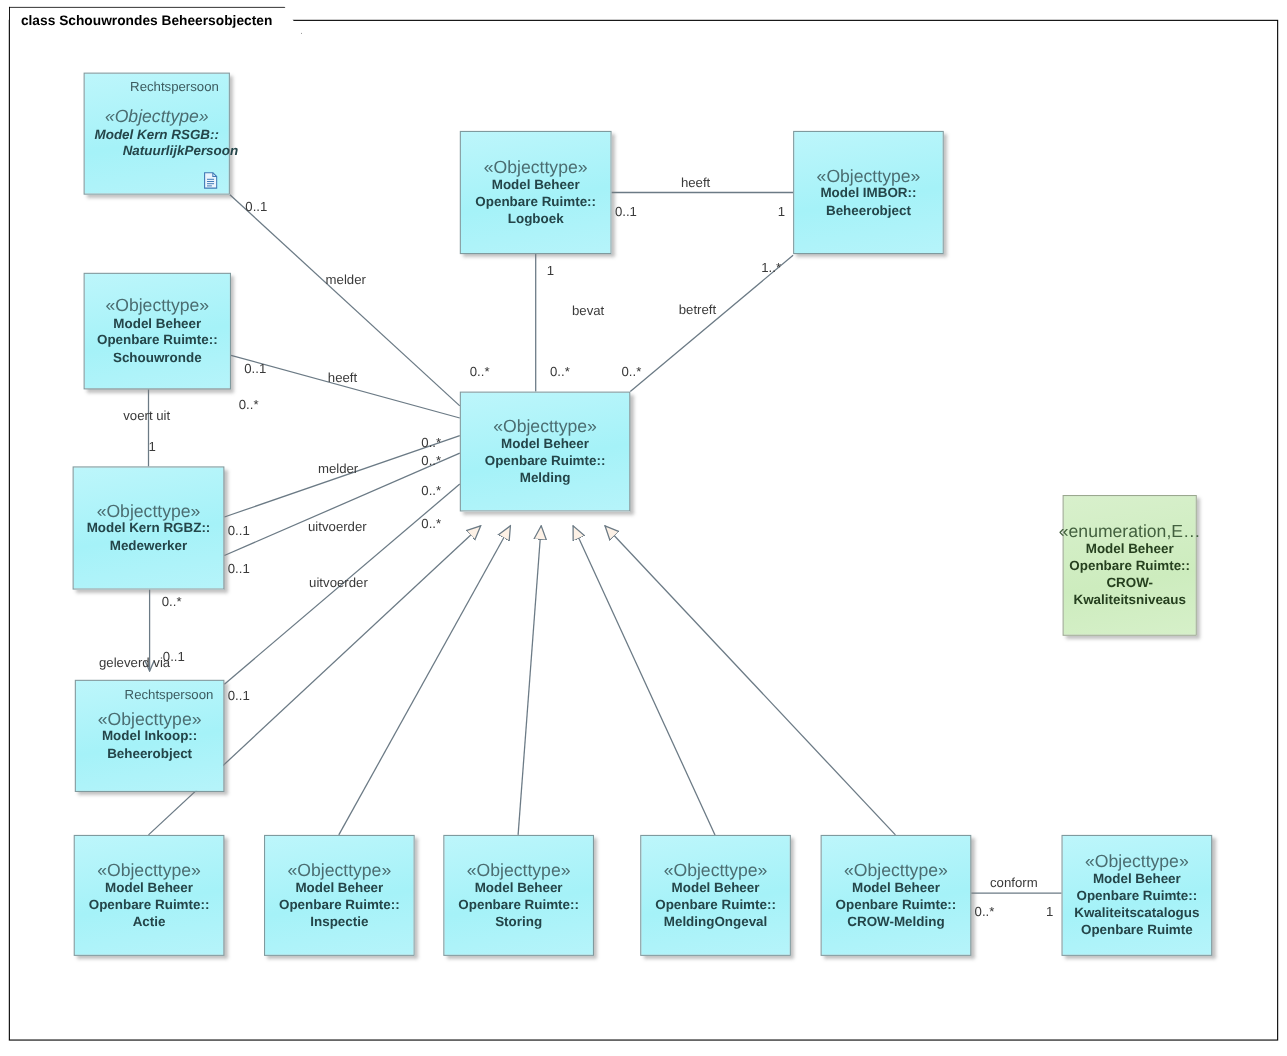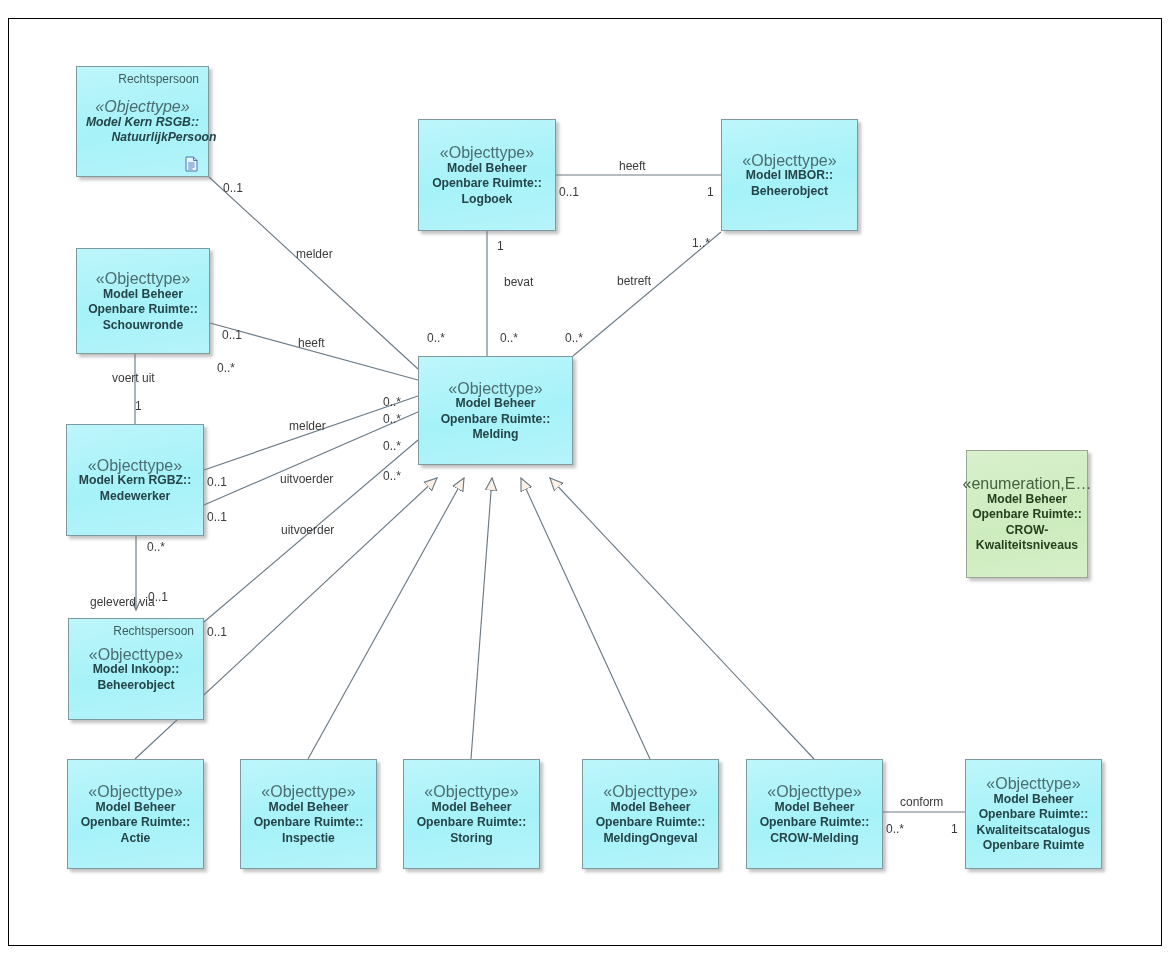--- a/index.html
+++ b/index.html
@@ -49,20 +49,21 @@
        line-height:13px;}
   .mult{position:absolute;font-size:12px;color:#3a3a3a;white-space:nowrap;
         line-height:13px;}
 </style>
 </head>
 <body>
 
 <div id="canvas">
 
   <div class="frame"></div>
+  <div class="frame-tab">class Schouwrondes Beheersobjecten</div>
 
   <svg id="links" viewBox="0 0 1170 960" xmlns="http://www.w3.org/2000/svg">
     <defs>
       <marker id="genArrow" viewBox="0 0 12 12" refX="11" refY="6" markerWidth="12" markerHeight="12" orient="auto-start-reverse">
         <path d="M0,1 L11,6 L0,11 z" fill="#fdf1e6" stroke="#6b7a85" stroke-width="1"></path>
       </marker>
       <marker id="openArrow" viewBox="0 0 10 10" refX="9" refY="5" markerWidth="9" markerHeight="9" orient="auto-start-reverse">
         <path d="M0,1 L9,5 L0,9" fill="none" stroke="#6b7a85" stroke-width="1.2"></path>
       </marker>
     </defs>
@@ -217,21 +218,21 @@
         </div>
       </div>
     </div>
   <div id="label-layer">
       <div class="mult" style="left: 223px; top: 182px;">0..1</div>
       <div class="lbl" style="left: 296px; top: 248px;">melder</div>
       <div class="lbl" style="left: 619px; top: 160px;">heeft</div>
       <div class="mult" style="left: 559px; top: 186px;">0..1</div>
       <div class="mult" style="left: 707px; top: 186px;">1</div>
       <div class="mult" style="left: 497px; top: 240px;">1</div>
-      <div class="lbl" style="left: 456px; top: 276px; padding-left: 48px;">bevat</div>
+      <div class="lbl" style="left: 472px; top: 276px; padding-left: 48px;">bevat</div>
       <div class="mult" style="left: 692px; top: 237px;">1..*</div>
       <div class="lbl" style="left: 617px; top: 275px;">betreft</div>
       <div class="mult" style="left: 222px; top: 329px;">0..1</div>
       <div class="lbl" style="left: 298px; top: 337px;">heeft</div>
       <div class="mult" style="left: 427px; top: 332px;">0..*</div>
       <div class="mult" style="left: 500px; top: 332px;">0..*</div>
       <div class="mult" style="left: 565px; top: 332px;">0..*</div>
       <div class="mult" style="left: 217px; top: 362px;">0..*</div>
       <div class="lbl" style="left: 112px; top: 372px;">voert uit</div>
       <div class="mult" style="left: 135px; top: 400px;">1</div>

